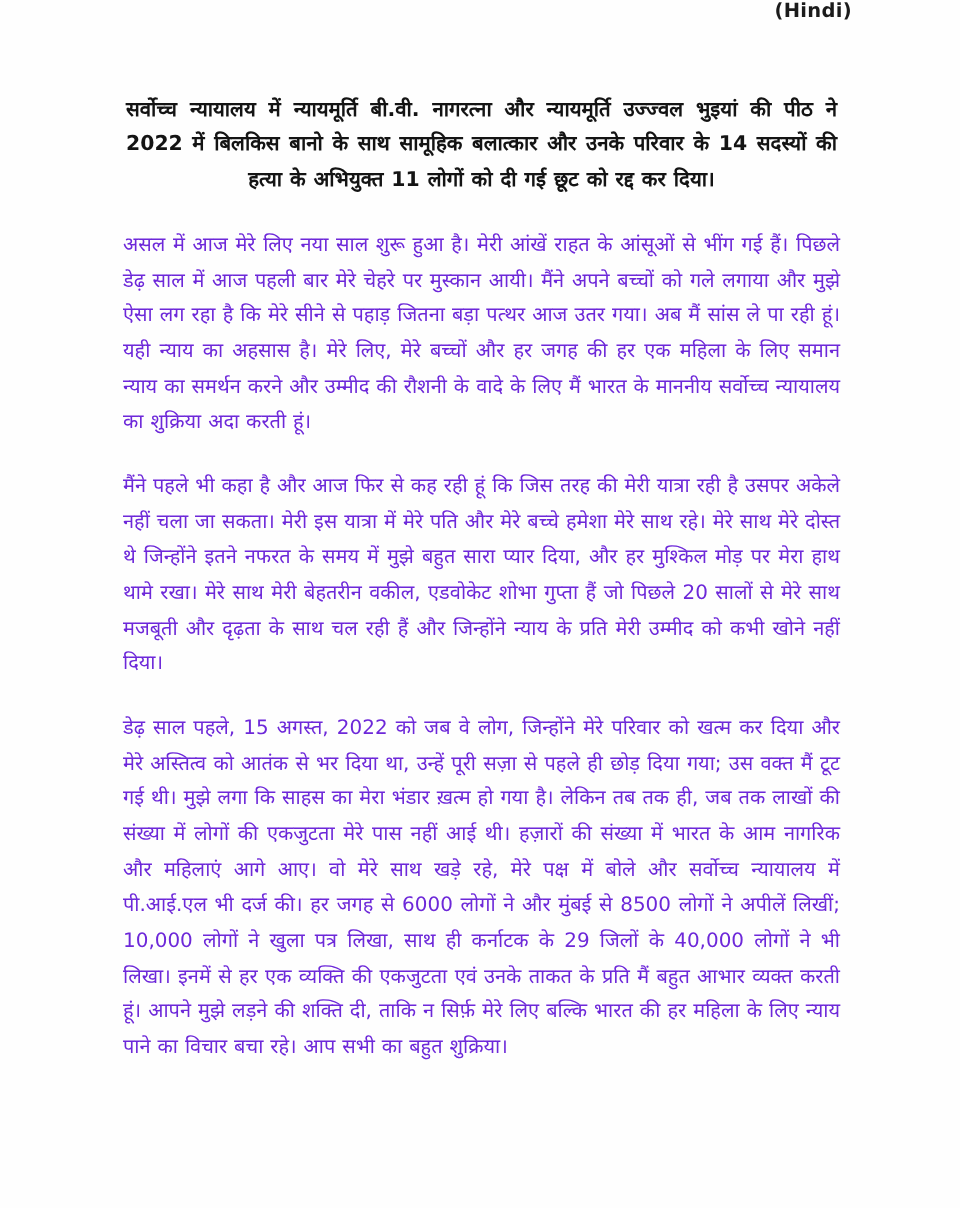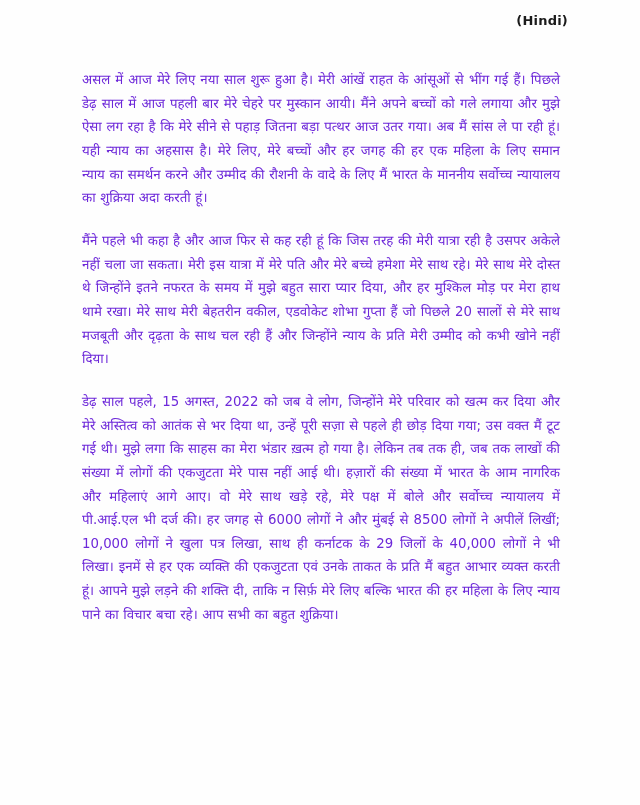--- a/index.html
+++ b/index.html
@@ -18,21 +18,21 @@
   .page {
     position: relative;
     width: 640px;
     height: 805px;
     background: #fefefe;
     box-sizing: border-box;
     padding: 0;
   }
   .lang-tag {
     position: absolute;
-    top: 13px;
+    top: 0;
     right: 72px;
     font-family: "DejaVu Sans", "Liberation Sans", sans-serif;
     font-weight: 700;
     font-size: 13px;
     color: #1b1b1b;
     letter-spacing: 0.2px;
   }
   .doc-body {
     position: absolute;
     top: 48px;
@@ -87,20 +87,21 @@
 <body>
 
 <div class="page">
 
   <div class="lang-tag">(Hindi)</div>
 
   <div class="doc-body">
 
 
 
+    <p class="doc-subtitle">सर्वोच्च न्यायालय में न्यायमूर्ति बी.वी. नागरत्ना और न्यायमूर्ति उज्ज्वल भुइयां की पीठ ने 2022 में बिलकिस बानो के साथ सामूहिक बलात्कार और उनके परिवार के 14 सदस्यों की हत्या के अभियुक्त 11 लोगों को दी गई छूट को रद्द कर दिया।</p>
 
     <p class="para first">असल में आज मेरे लिए नया साल शुरू हुआ है। मेरी आंखें राहत के आंसूओं से भींग गई हैं। पिछले डेढ़ साल में आज पहली बार मेरे चेहरे पर मुस्कान आयी। मैंने अपने बच्चों को गले लगाया और मुझे ऐसा लग रहा है कि मेरे सीने से पहाड़ जितना बड़ा पत्थर आज उतर गया। अब मैं सांस ले पा रही हूं। यही न्याय का अहसास है। मेरे लिए, मेरे बच्चों और हर जगह की हर एक महिला के लिए समान न्याय का समर्थन करने और उम्मीद की रौशनी के वादे के लिए मैं भारत के माननीय सर्वोच्च न्यायालय का शुक्रिया अदा करती हूं।</p>
 
     <p class="para">मैंने पहले भी कहा है और आज फिर से कह रही हूं कि जिस तरह की मेरी यात्रा रही है उसपर अकेले नहीं चला जा सकता। मेरी इस यात्रा में मेरे पति और मेरे बच्चे हमेशा मेरे साथ रहे। मेरे साथ मेरे दोस्त थे जिन्होंने इतने नफरत के समय में मुझे बहुत सारा प्यार दिया, और हर मुश्किल मोड़ पर मेरा हाथ थामे रखा। मेरे साथ मेरी बेहतरीन वकील, एडवोकेट शोभा गुप्ता हैं जो पिछले 20 सालों से मेरे साथ मजबूती और दृढ़ता के साथ चल रही हैं और जिन्होंने न्याय के प्रति मेरी उम्मीद को कभी खोने नहीं दिया।</p>
 
     <p class="para">डेढ़ साल पहले, 15 अगस्त, 2022 को जब वे लोग, जिन्होंने मेरे परिवार को खत्म कर दिया और मेरे अस्तित्व को आतंक से भर दिया था, उन्हें पूरी सज़ा से पहले ही छोड़ दिया गया; उस वक्त मैं टूट गई थी। मुझे लगा कि साहस का मेरा भंडार ख़त्म हो गया है। लेकिन तब तक ही, जब तक लाखों की संख्या में लोगों की एकजुटता मेरे पास नहीं आई थी। हज़ारों की संख्या में भारत के आम नागरिक और महिलाएं आगे आए। वो मेरे साथ खड़े रहे, मेरे पक्ष में बोले और सर्वोच्च न्यायालय में पी.आई.एल भी दर्ज की। हर जगह से 6000 लोगों ने और मुंबई से 8500 लोगों ने अपीलें लिखीं; 10,000 लोगों ने खुला पत्र लिखा, साथ ही कर्नाटक के 29 जिलों के 40,000 लोगों ने भी लिखा। इनमें से हर एक व्यक्ति की एकजुटता एवं उनके ताकत के प्रति मैं बहुत आभार व्यक्त करती हूं। आपने मुझे लड़ने की शक्ति दी, ताकि न सिर्फ़ मेरे लिए बल्कि भारत की हर महिला के लिए न्याय पाने का विचार बचा रहे। आप सभी का बहुत शुक्रिया।</p>
 
   </div>
 </div>
 

